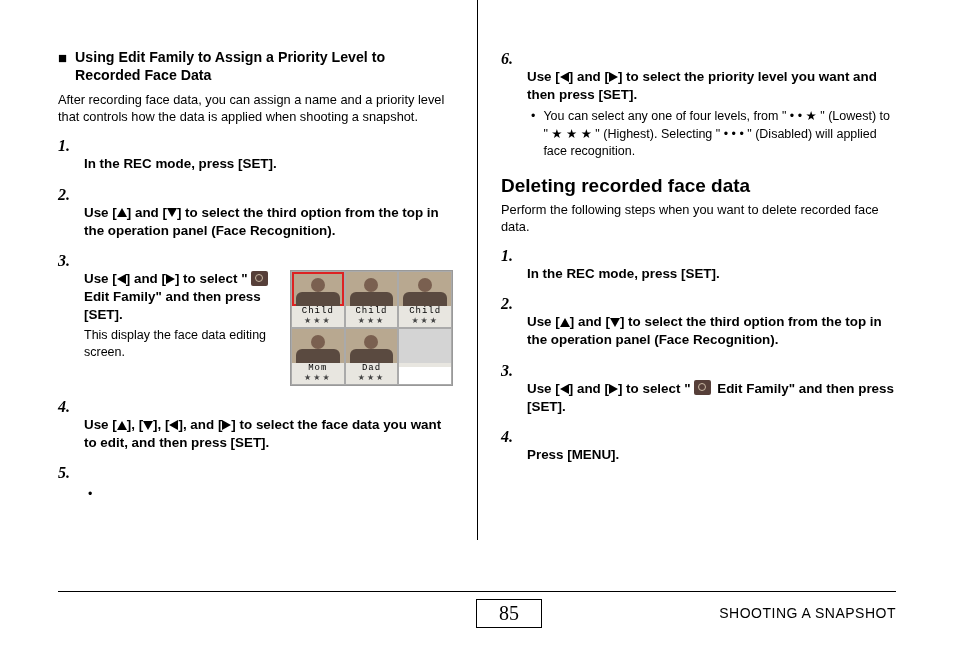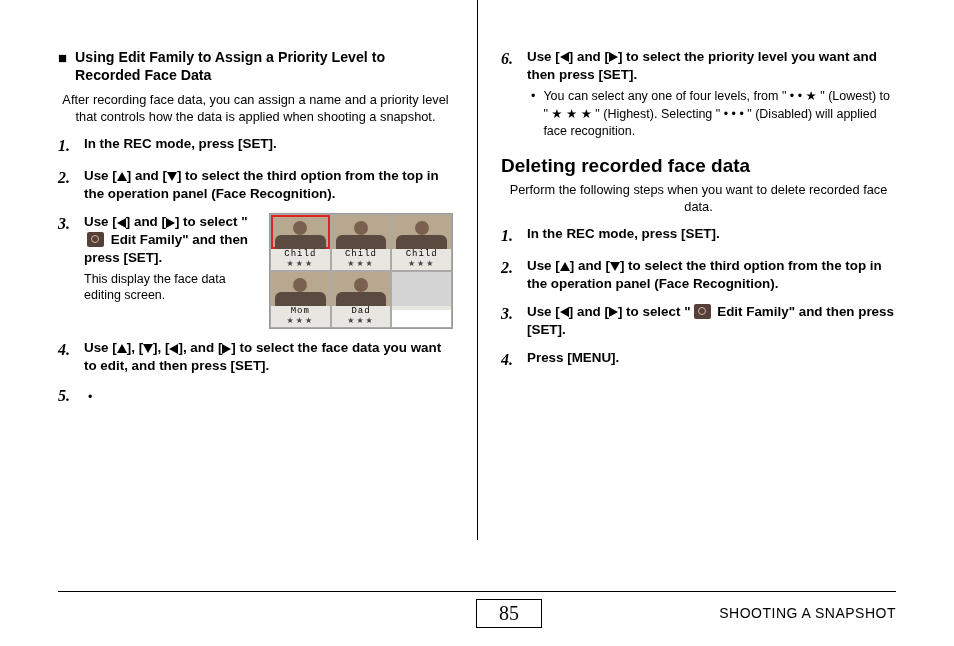--- a/index.html
+++ b/index.html
@@ -44,37 +44,37 @@
     gap: 8px;
   }
   .section-marker {
     font-size: 15px;
     flex-shrink: 0;
   }
   .para {
     font-size: 12.8px;
     line-height: 1.35;
     margin-bottom: 10px;
-    text-align: center;
   }
   .step {
     display: flex;
     gap: 6px;
     margin-bottom: 10px;
     line-height: 1.35;
   }
   .step-num {
     font-weight: bold;
     font-style: italic;
     font-size: 16px;
     min-width: 20px;
     font-family: "Times New Roman", serif;
   }
   .step-body {
     flex: 1;
+    margin-top: 20px;
   }
   .step-text {
     font-weight: bold;
     font-size: 13.4px;
     line-height: 1.35;
   }
   .step-note {
     font-weight: normal;
     font-size: 12.5px;
     margin-top: 3px;
@@ -115,21 +115,21 @@
     border: 1px solid #c9b8a3;
     border-radius: 50%;
   }
   .step3-row {
     display: flex;
     gap: 8px;
     align-items: flex-start;
   }
   .step3-text { flex: 1; }
   .face-grid {
-    width: 184px;
+    width: 163px;
     flex-shrink: 0;
     display: flex;
     flex-wrap: wrap;
     border: 1px solid #999;
     background: #fff;
   }
   .face-cell {
     width: 33.33%;
     border: 1px solid #aaa;
     box-sizing: border-box;

